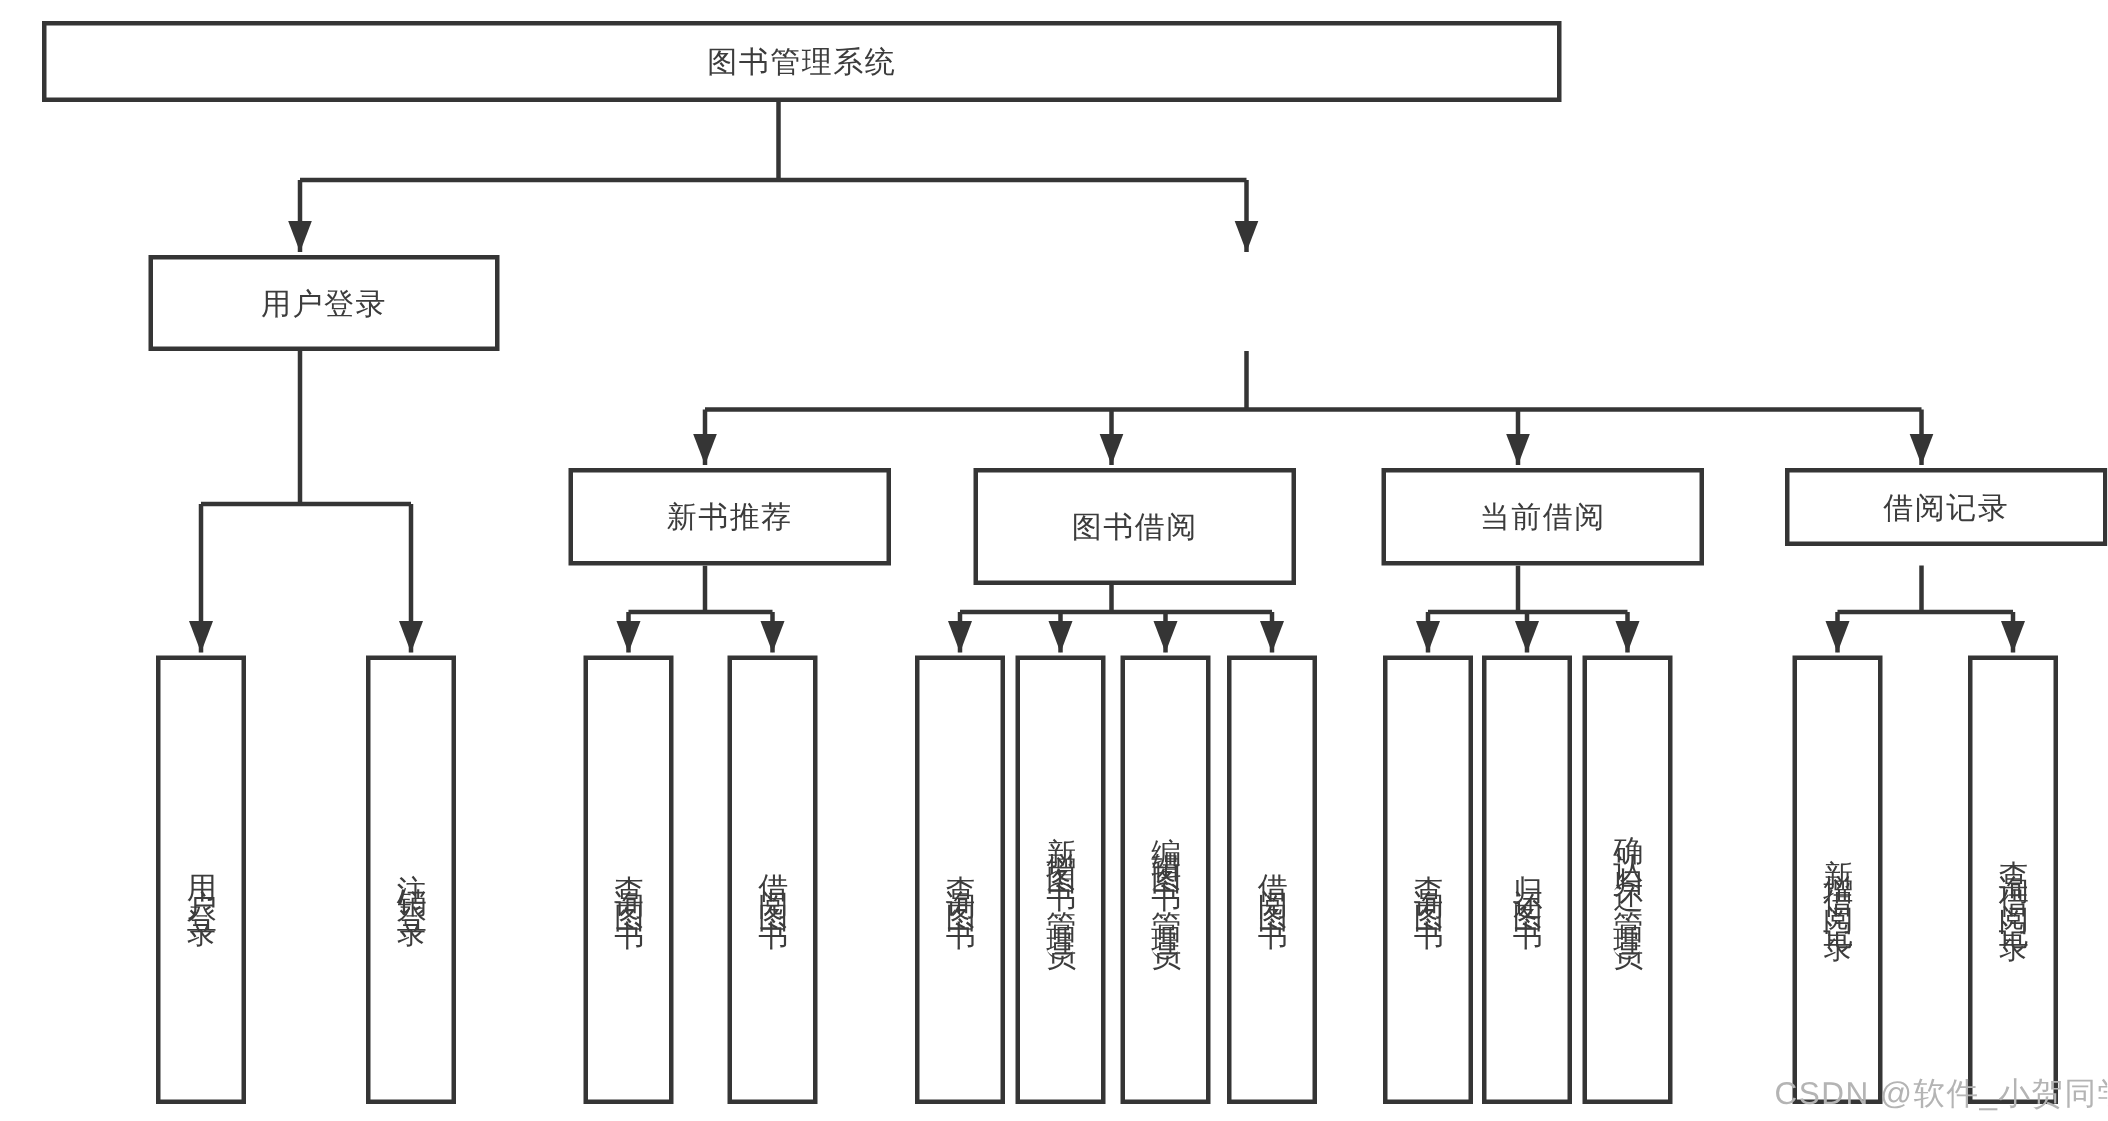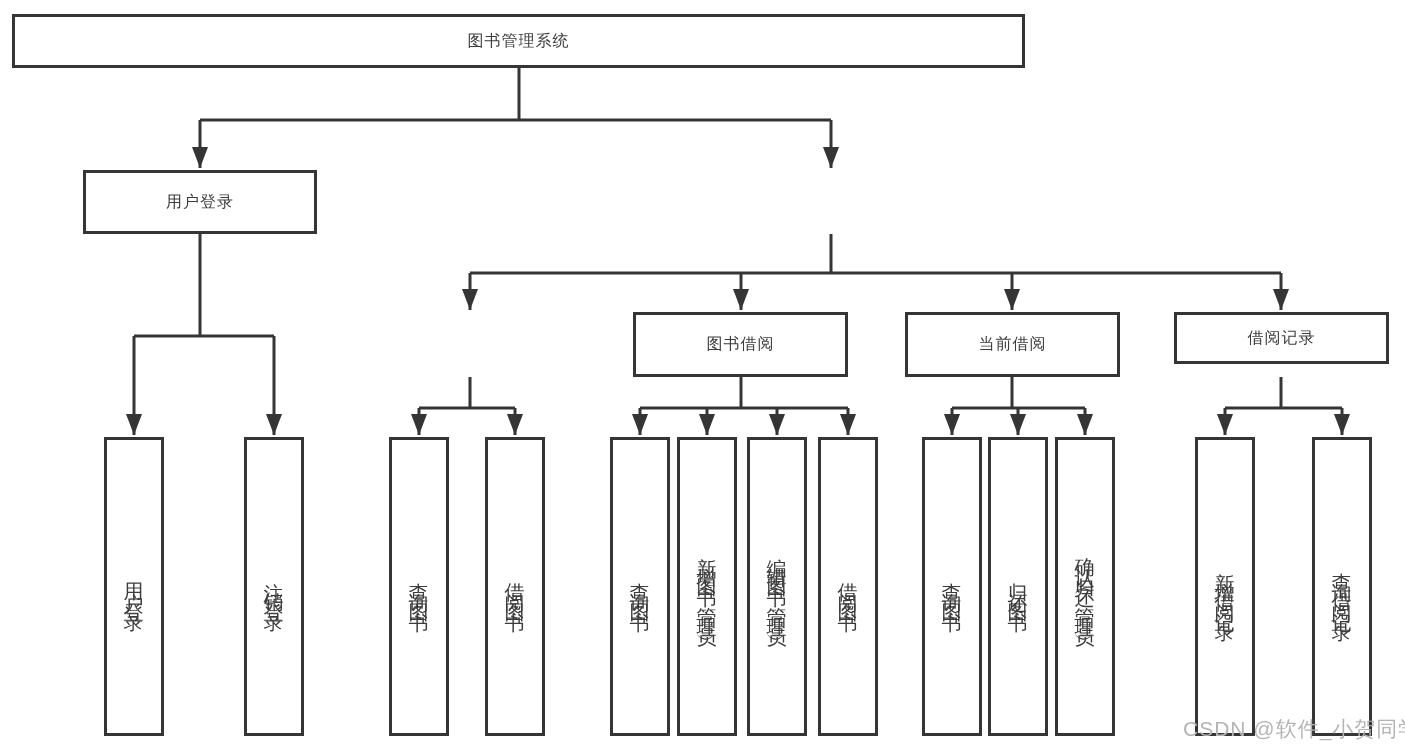--- a/index.html
+++ b/index.html
@@ -25,21 +25,21 @@
   .wires path,.wires line{stroke:var(--line);stroke-width:3;fill:none;}
   .wires .ah{fill:var(--line);stroke:none;}
   .box{
     position:absolute;
     background:var(--box-fill);
     border:3px solid var(--box-border);
     color:var(--text);
     display:flex;align-items:center;justify-content:center;
     text-align:center;
   }
-  .hlabel{font-size:16px;letter-spacing:1px;}
+  .hlabel{font-size:20px;letter-spacing:1px;margin-left:16px;}
   .leaf span{
     writing-mode:vertical-rl;
     text-orientation:mixed;
     font-size:20px;
     letter-spacing:10px;
     line-height:1;
     color:var(--text);
   }
   .watermark{
     position:absolute;
@@ -100,21 +100,22 @@
     <path d="M1281 377 V408"></path>
     <path d="M1225 408 H1342"></path>
     <line x1="1225" y1="408" x2="1225" y2="435" marker-end="url(#ah)"></line>
     <line x1="1342" y1="408" x2="1342" y2="435" marker-end="url(#ah)"></line>
   </svg>
 
   <div class="box hlabel" style="left:12px;top:14px;width:1013px;height:54px;">图书管理系统</div>
 
   <div class="box hlabel" style="left:83px;top:170px;width:234px;height:64px;">用户登录</div>
 
-  <div class="box hlabel" style="left:633px;top:312px;width:215px;height:65px;">图书借阅</div>
+  <div class="box hlabel" style="left:363px;top:312px;width:215px;height:65px;">新书推荐</div>
+  <div class="box hlabel" style="left:633px;top:312px;width:215px;height:78px;">图书借阅</div>
   <div class="box hlabel" style="left:905px;top:312px;width:215px;height:65px;">当前借阅</div>
   <div class="box hlabel" style="left:1174px;top:312px;width:215px;height:52px;">借阅记录</div>
 
   <div class="box leaf" style="left:104px;top:437px;width:60px;height:299px;">
       <span>用户登录</span>
     </div>
   <div class="box leaf" style="left:244px;top:437px;width:60px;height:299px;">
       <span>注销登录</span>
     </div>
 

